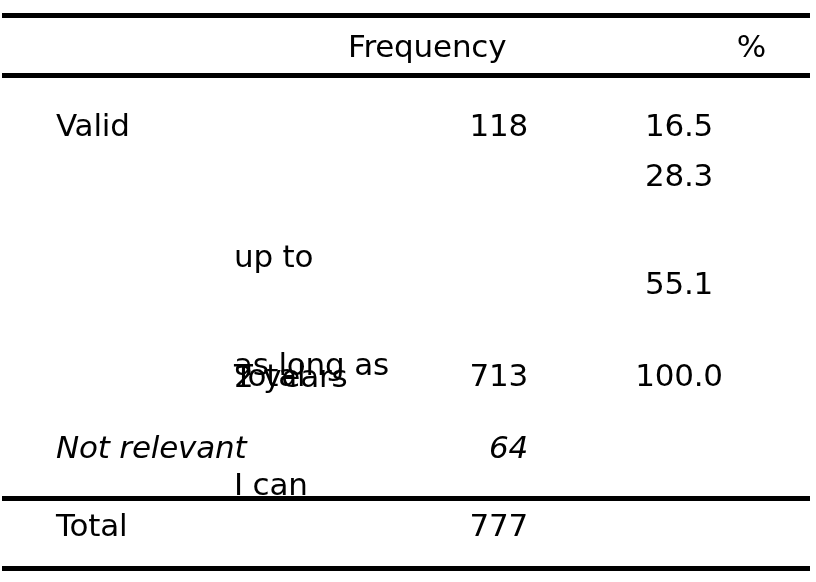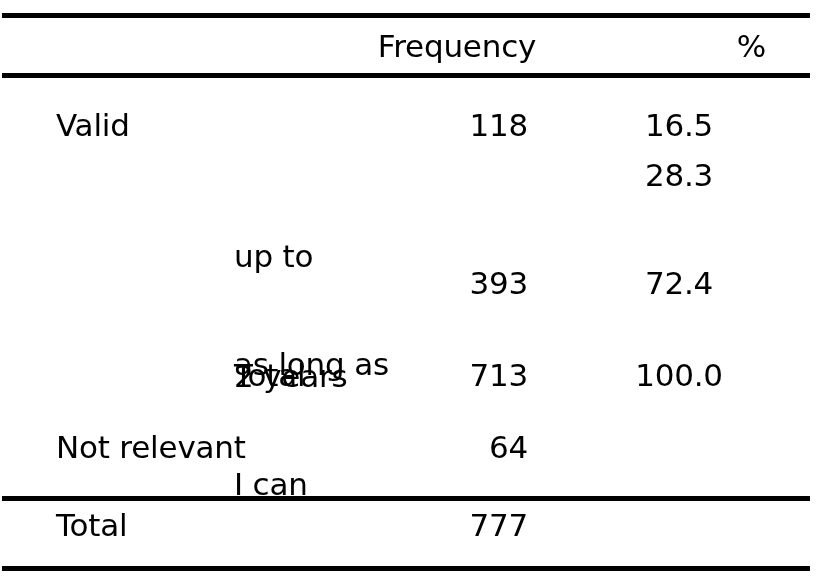--- a/index.html
+++ b/index.html
@@ -59,38 +59,38 @@
     text-align: right;
   }
   .col-pct {             
     left: 585px;
     width: 188px;
     text-align: center;
   }
 
   
   .hdr-freq {
-    left: 364px;
+    left: 348px;
     width: 186px;
-    text-align: center;
+    text-align: left;
     top: 27px;
   }
   .hdr-pct {
     left: 585px;
     width: 181px;
     text-align: right;
     top: 27px;
   }
 
   
   .r1 { top: 106px; }   
   .r2 { top: 156px; }   
   .r3 { top: 264px; }   
   .r4 { top: 356px; }   
-  .r5 { top: 428px; }   
+  .r5 { top: 428px; font-style: italic; }   
   .r6 { top: 506px; }   
 
   
   .label-block {
     position: absolute;
     left: 234px;
     text-align: left;
     font-size: 31px;
     line-height: 40px;
     white-space: pre;
@@ -118,22 +118,21 @@
   <div class="label-block r2">
     <span>up to</span>
     <span>2 years</span>
   </div>
   <div class="cell col-pct r2">28.3</div>
 
   <div class="label-block r3">
     <span>as long as</span>
     <span>I can</span>
   </div>
-  <div class="cell col-freq r3">393</div>
-  <div class="cell col-pct r3">72.4</div>
+  <div class="cell col-pct r3">55.1</div>
 
   <div class="cell col-label r4">Total</div>
   <div class="cell col-freq r4">713</div>
   <div class="cell col-pct r4">100.0</div>
 
   <div class="cell col-group r5">Not relevant</div>
   <div class="cell col-freq r5">64</div>
   <div class="cell col-pct r5"></div>
 
   <div class="cell col-group r6">Total</div>

